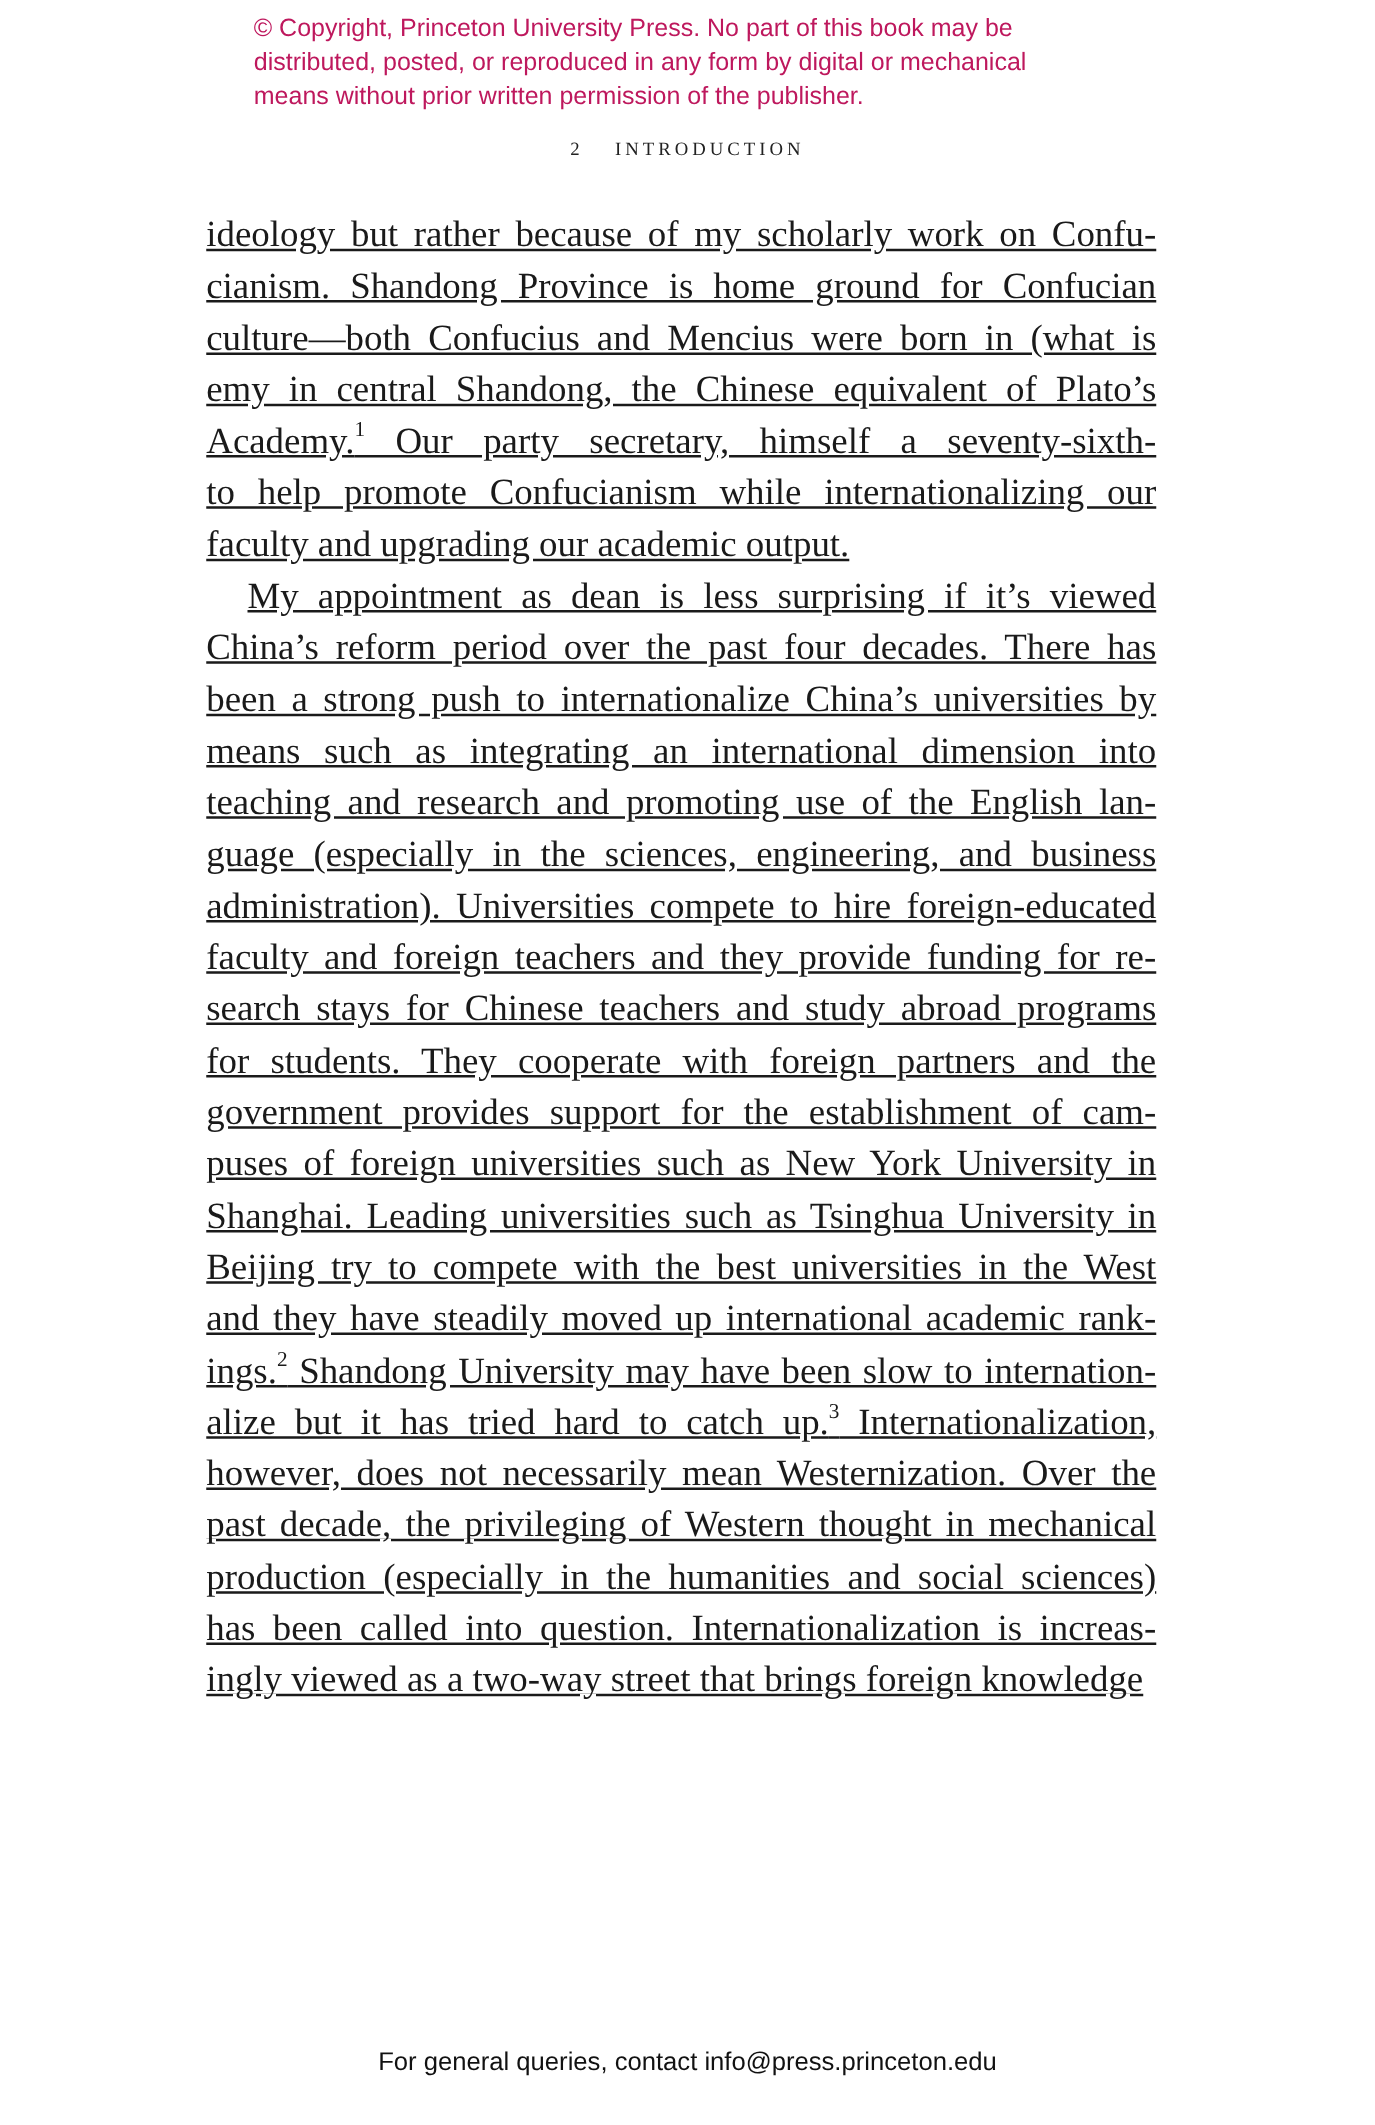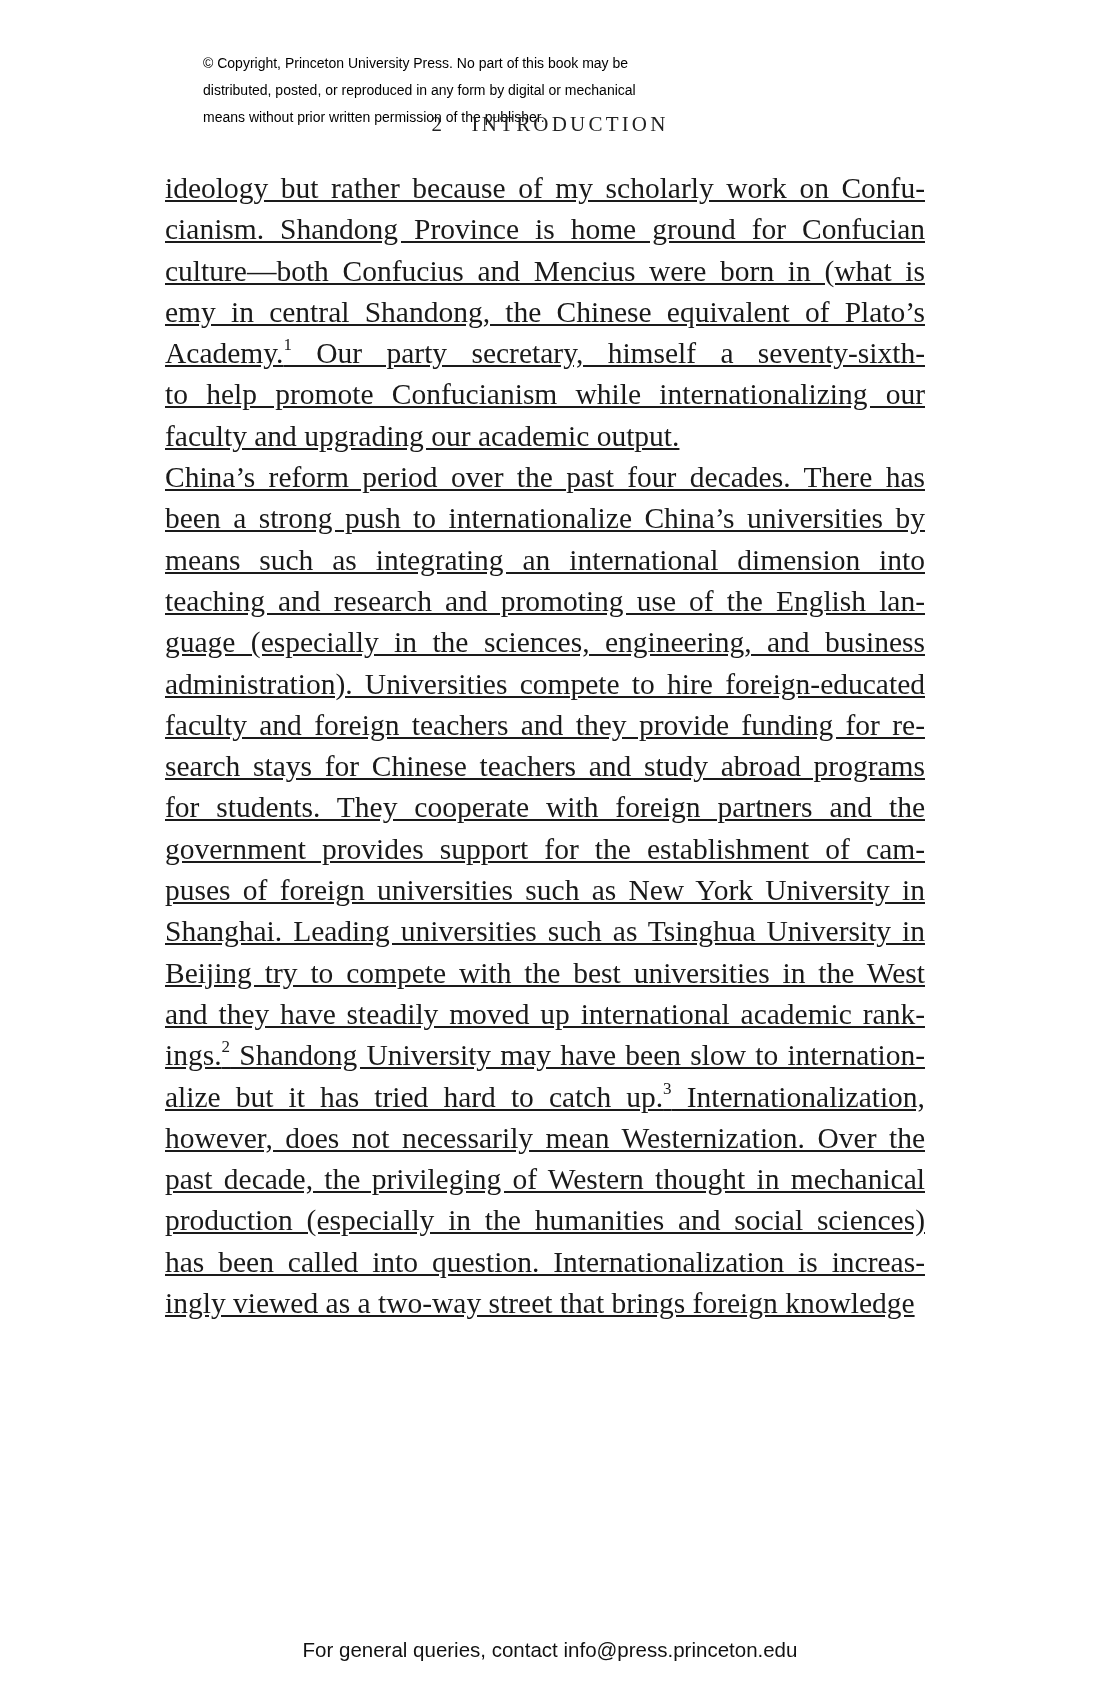--- a/index.html
+++ b/index.html
@@ -1,24 +1,24 @@
 <!DOCTYPE html>
 <html><head>
   <meta charset="utf-8">
   <style>
     html, body { margin: 0; padding: 0; background: #ffffff; }
     body { width: 1100px; height: 1700px; position: relative; overflow: hidden; color: #1a1a1a; }
     .copyright {
       position: absolute; left: 203px; top: 10px; width: 720px;
-      font-family: "Liberation Sans", sans-serif; font-size: 14px; line-height: 27px; color: #000000; margin-top: 40px;
+      font-family: "Liberation Sans", sans-serif; font-size: 20px; line-height: 27px; color: #be185d;
     }
     .copyright div { white-space: nowrap; }
     .running-head {
       position: absolute; left: 0; width: 1100px; top: 112px; text-align: center;
-      font-family: "Liberation Serif", serif; font-size: 21px; letter-spacing: 3.2px; color: #222;
+      font-family: "Liberation Serif", serif; font-size: 15px; letter-spacing: 3.2px; color: #222;
     }
     .running-head .pg { margin-right: 18px; }
     .body-text {
       position: absolute; left: 165px; top: 168px; width: 760px;
       font-family: "Liberation Serif", serif; font-size: 29.5px; line-height: 41.3px; color: #1a1a1a; text-decoration: underline;
     }
     .line { display: block; text-align: justify; text-align-last: justify; white-space: nowrap; height: 41.3px; }
     .line.last { text-align-last: left; }
     .line.indent { text-indent: 33px; }
     sup.fn { font-size: 17px; line-height: 0; vertical-align: super; position: relative; top: -2px; }
@@ -45,20 +45,21 @@
   <div id="p1">
       <span class="line">ideology but rather because of my scholarly work on Confu-</span>
       <span class="line">cianism. Shandong Province is home ground for Confucian</span>
       <span class="line">culture—both Confucius and Mencius were born in (what is</span>
       <span class="line">emy in central Shandong, the Chinese equivalent of Plato’s</span>
       <span class="line">Academy.<sup class="fn">1</sup> Our party secretary, himself a seventy-sixth-</span>
       <span class="line">to help promote Confucianism while internationalizing our</span>
       <span class="line last">faculty and upgrading our academic output.</span>
     </div>
   <div id="p2">
+      <span class="line indent">My appointment as dean is less surprising if it’s viewed</span>
       <span class="line">China’s reform period over the past four decades. There has</span>
       <span class="line">been a strong push to internationalize China’s universities by</span>
       <span class="line">means such as integrating an international dimension into</span>
       <span class="line">teaching and research and promoting use of the English lan-</span>
       <span class="line">guage (especially in the sciences, engineering, and business</span>
       <span class="line">administration). Universities compete to hire foreign-educated</span>
       <span class="line">faculty and foreign teachers and they provide funding for re-</span>
       <span class="line">search stays for Chinese teachers and study abroad programs</span>
       <span class="line">for students. They cooperate with foreign partners and the</span>
       <span class="line">government provides support for the establishment of cam-</span>

